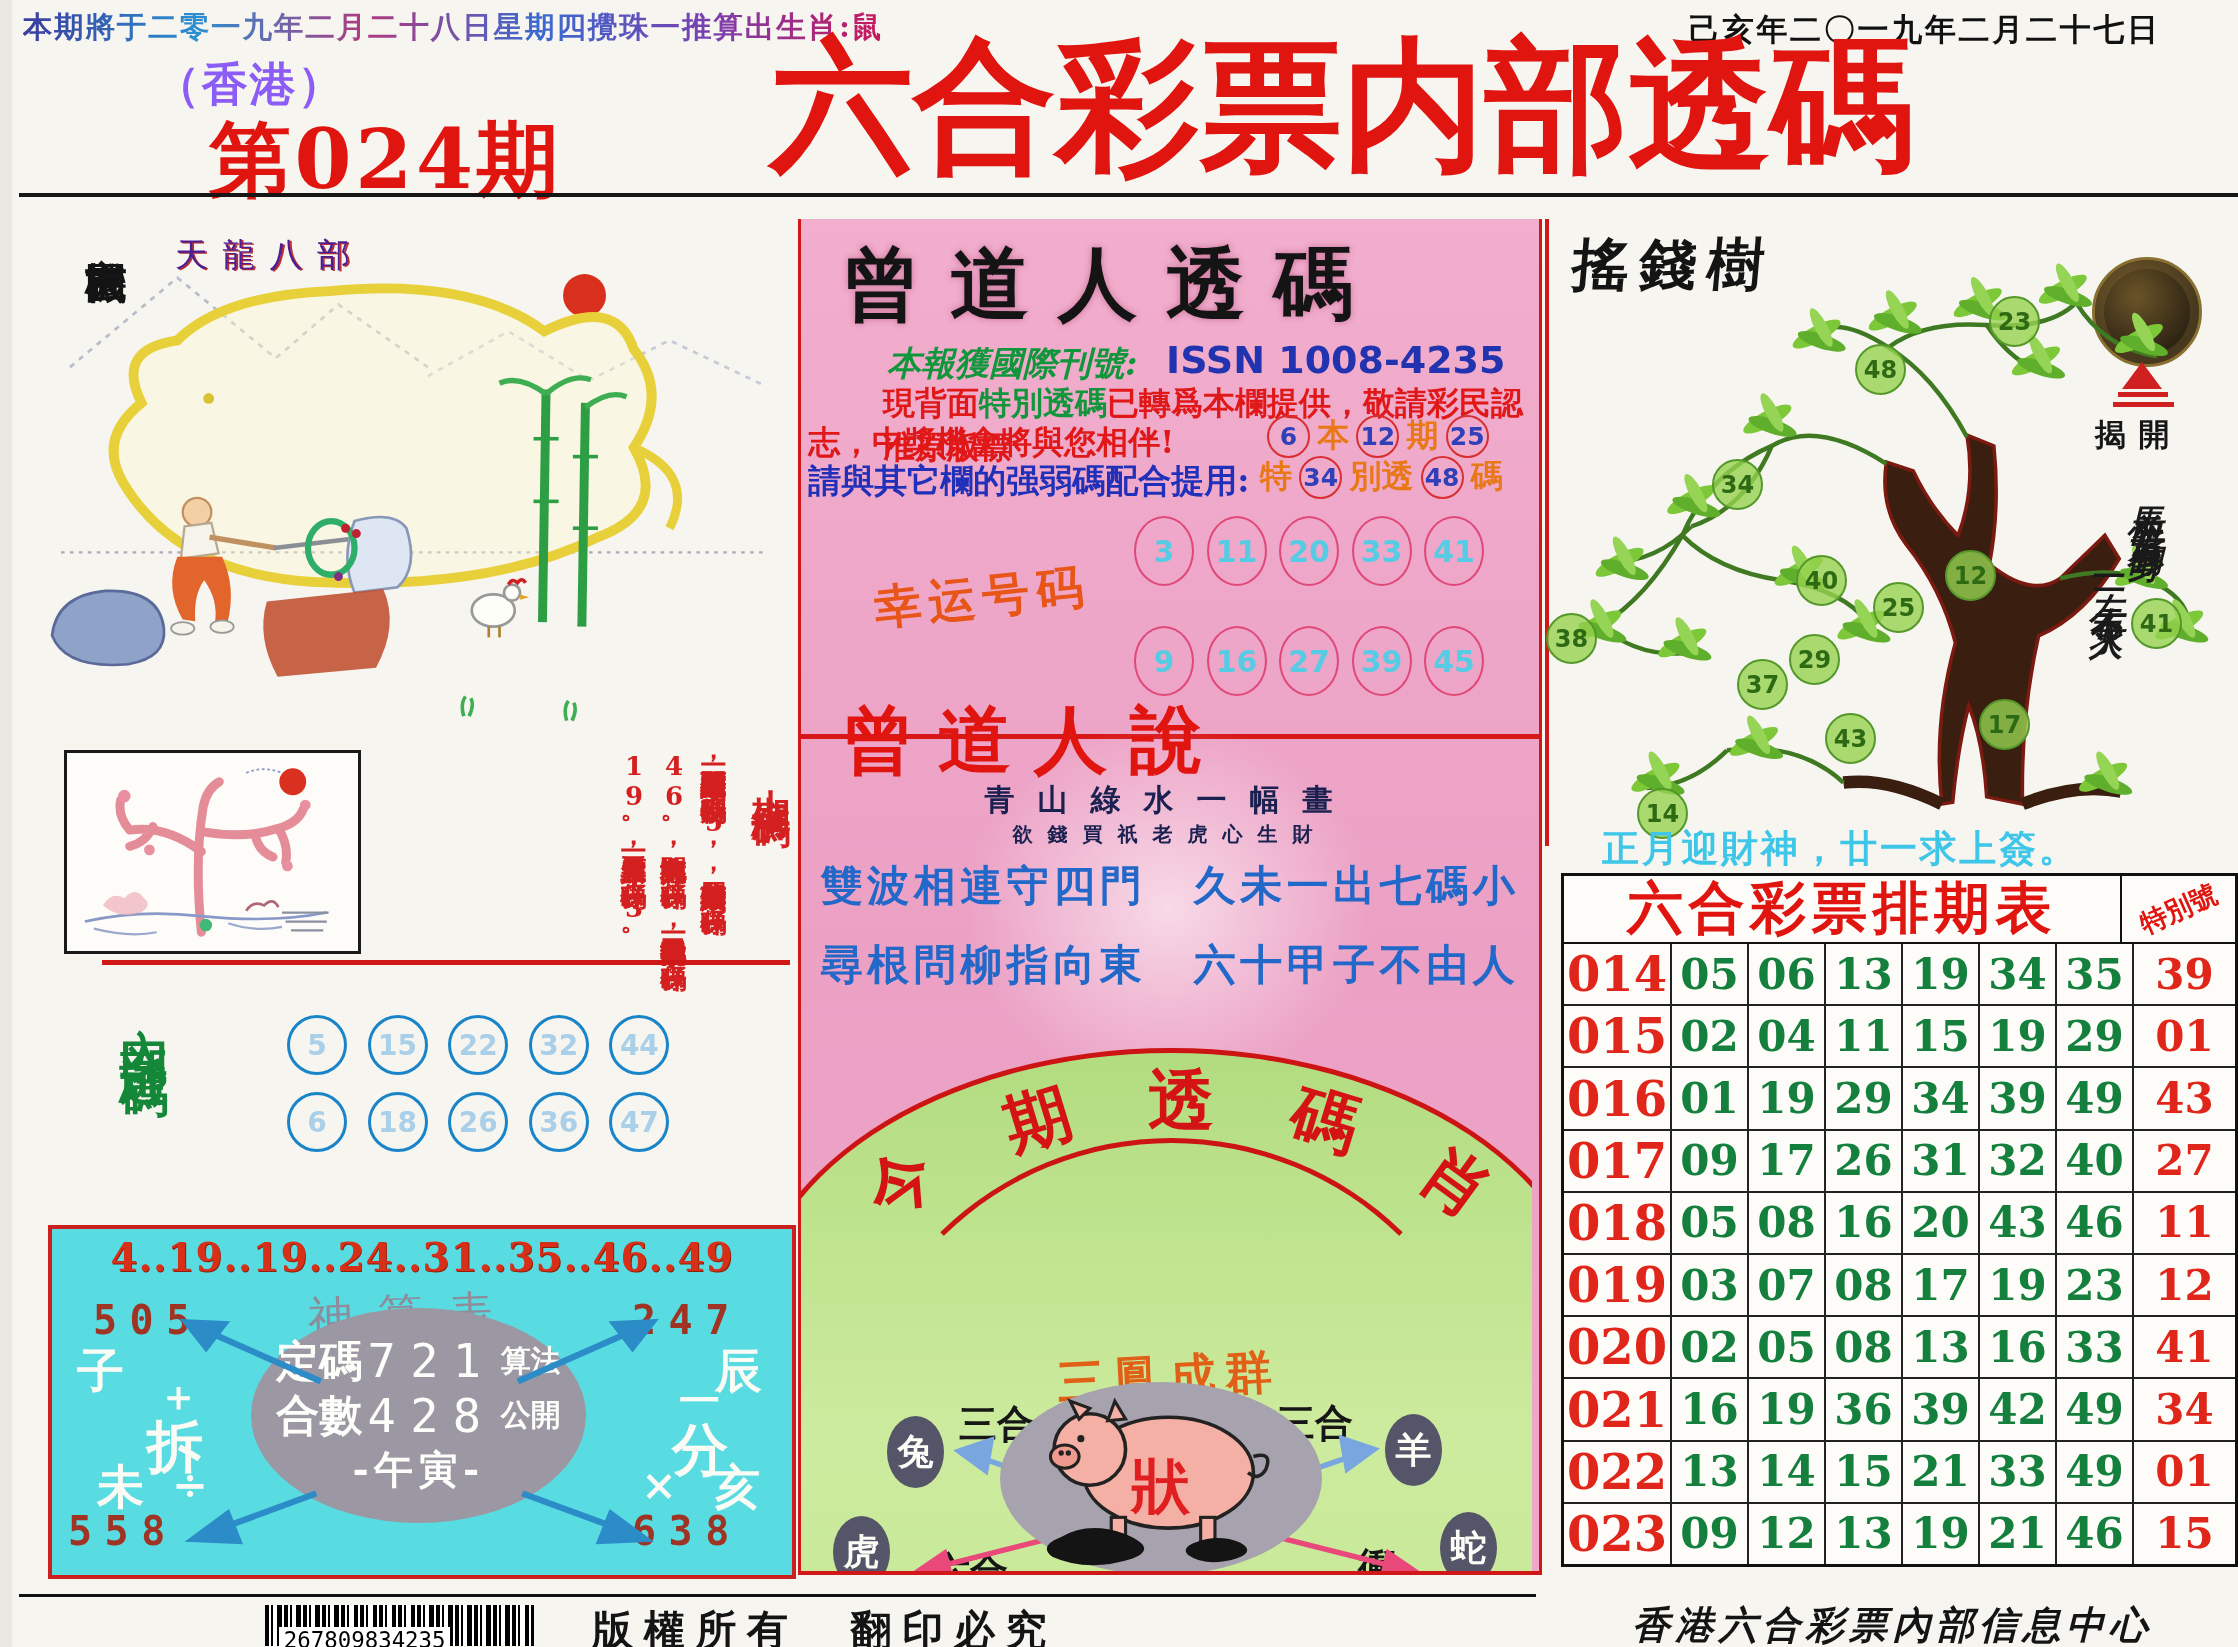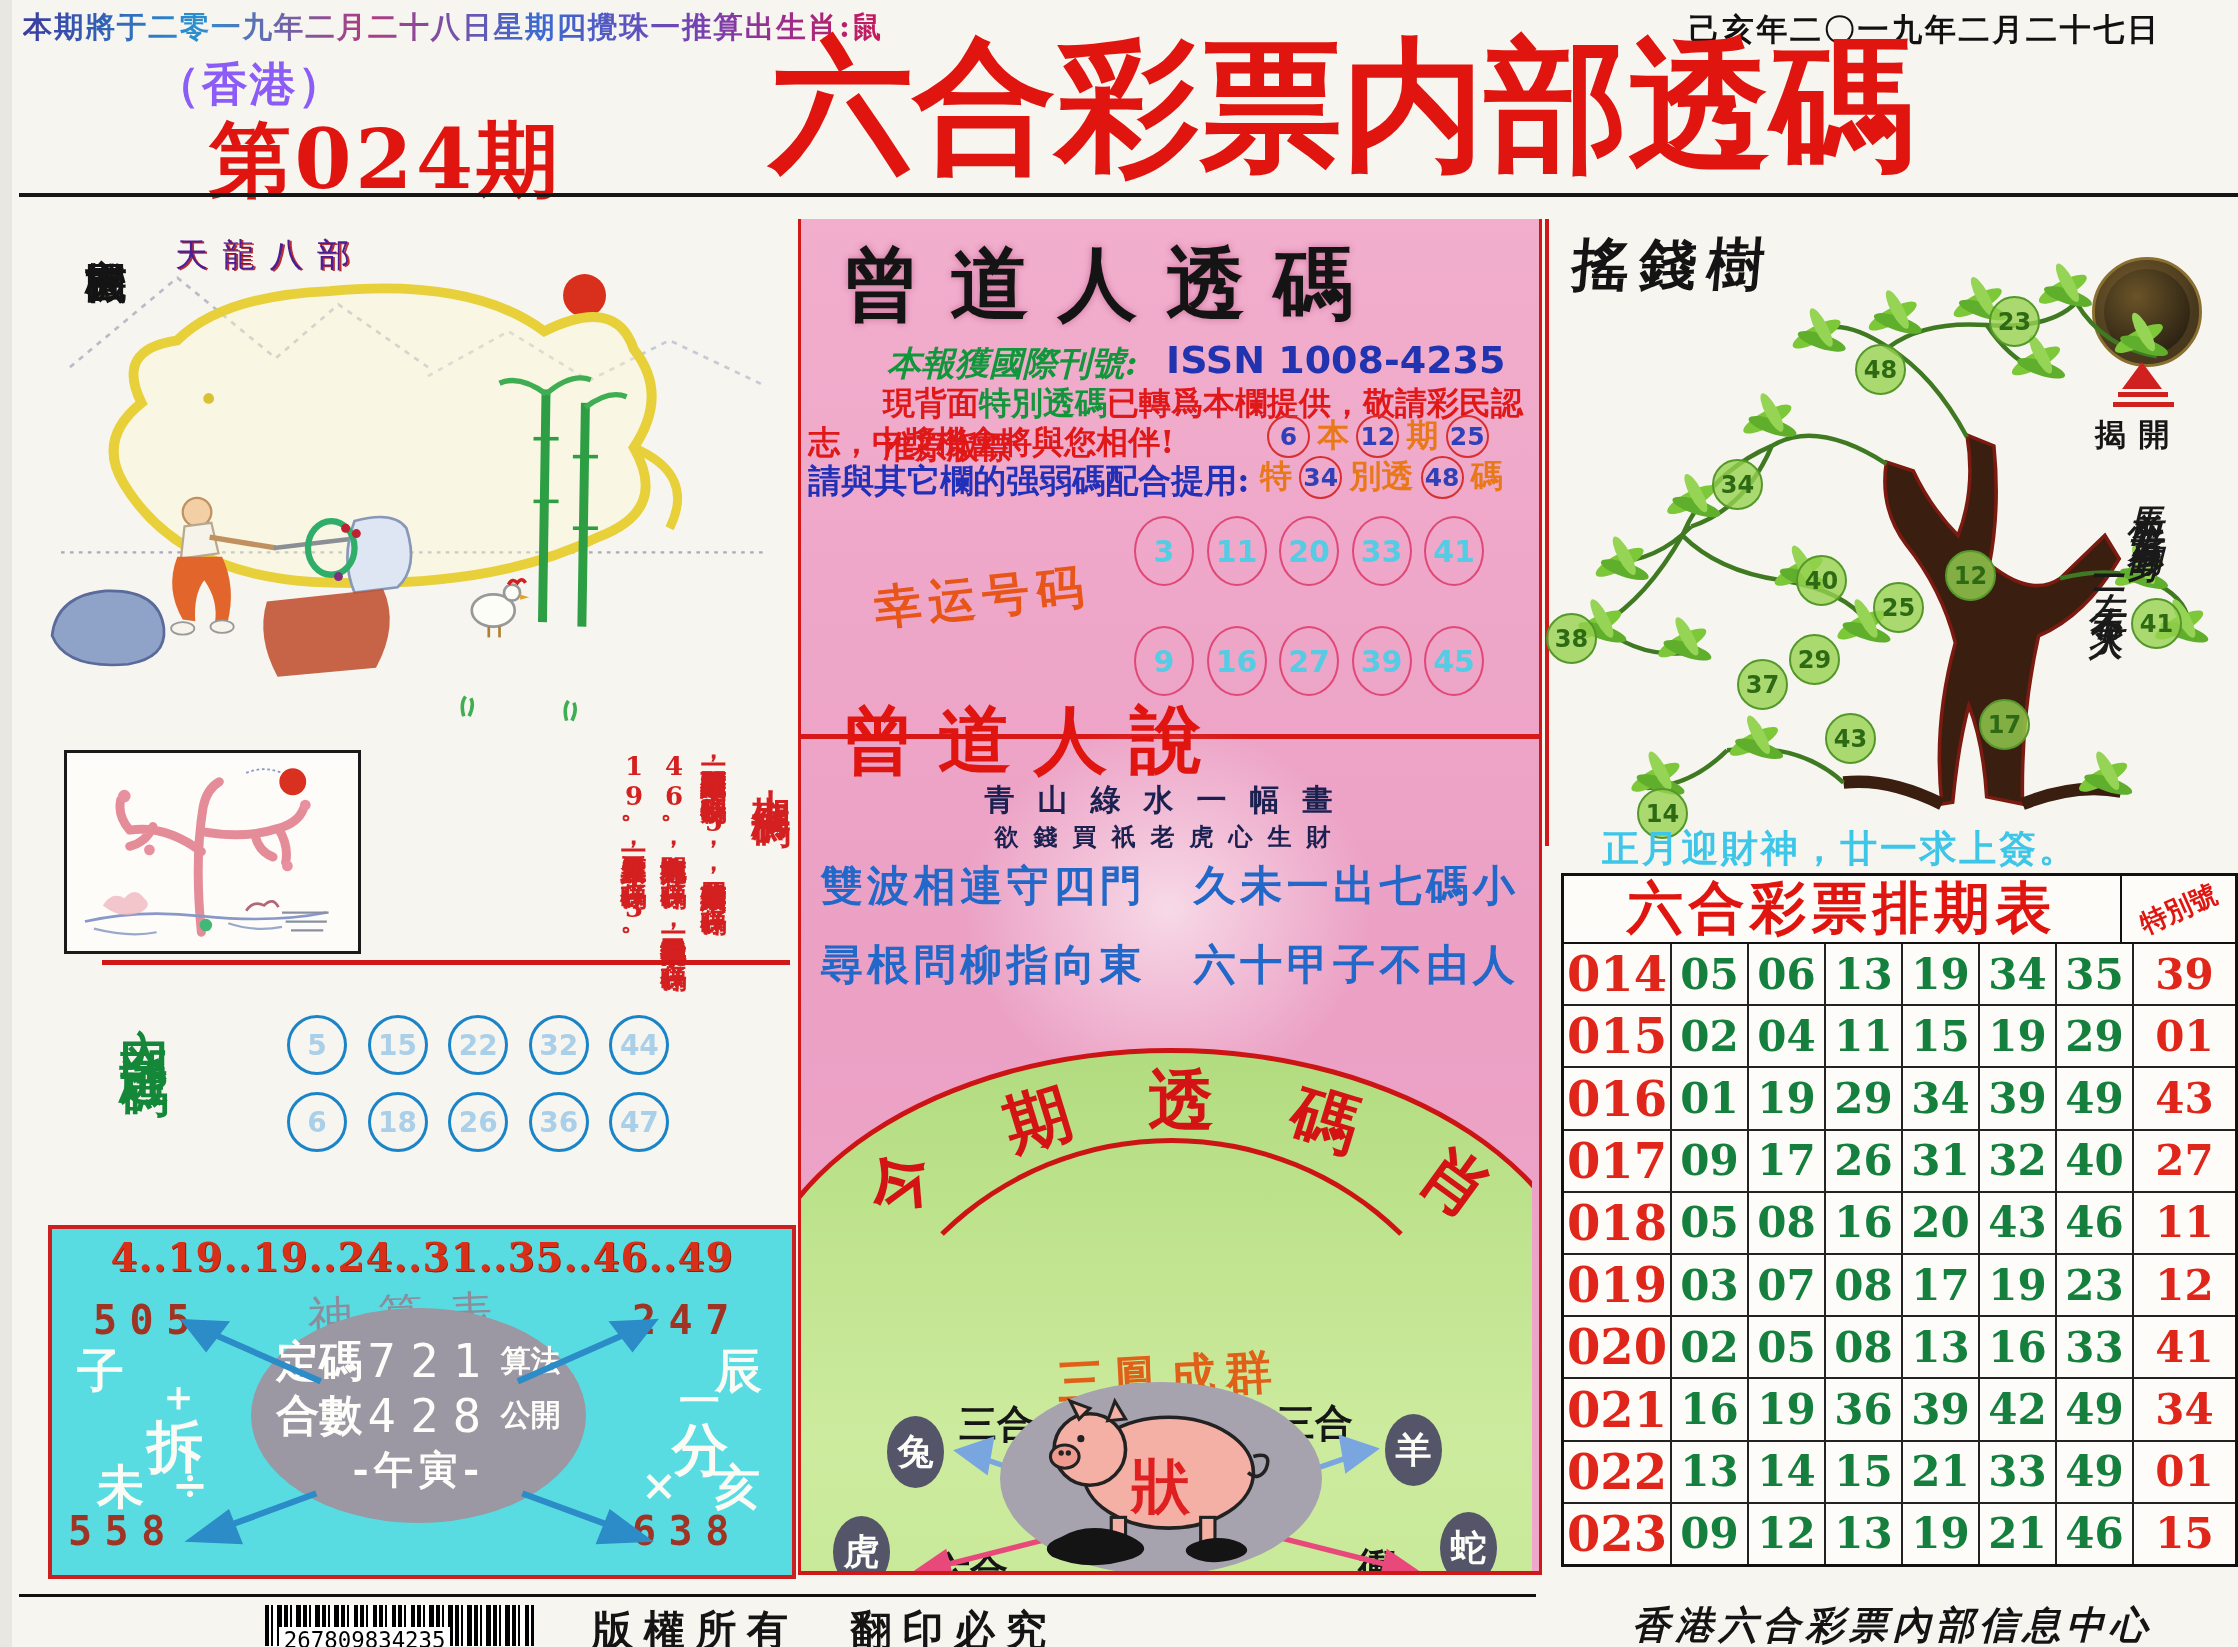--- a/index.html
+++ b/index.html
@@ -74,21 +74,21 @@
   #lucky-row1{left:333px;top:297px;} #lucky-row2{left:333px;top:407px;}
   .lucky-row{display:flex;gap:12.5px;}
   .lucky-circle{width:56px;height:66px;border:2.7px solid #e04878;border-radius:50%;display:flex;
      align-items:center;justify-content:center;font-size:30px;font-weight:bold;color:#56cce4;
      font-family:"DejaVu Sans","Liberation Sans",sans-serif;}
   .mid-divider{left:0;top:515px;width:100%;height:4.5px;background:#d81818;}
   .watermark{left:161px;top:502px;width:412px;height:376px;border-radius:50%;
      background:radial-gradient(rgba(255,255,255,.6),rgba(255,255,255,0) 70%);}
   .says-title{left:41px;top:473px;font-size:73px;font-weight:bold;color:#e01510;letter-spacing:23px;}
   .says1{left:0;top:561px;width:100%;text-align:center;font-size:30px;font-weight:bold;color:#1a2050;letter-spacing:23px;}
-  .says2{left:0;top:602px;width:100%;text-align:center;font-size:24px;font-weight:bold;color:#1a2050;letter-spacing:15px;}
+  .says2{left:0;top:602px;width:100%;text-align:center;font-size:20px;font-weight:bold;color:#1a2050;letter-spacing:15px;}
   .says-pair{left:0;width:100%;display:flex;justify-content:space-between;padding:0 19.7px;box-sizing:border-box;
      font-size:42px;font-weight:bold;color:#2268c8;letter-spacing:4.5px;}
   .says3{top:639px;} .says4{top:718px;}
   
   .zodiac{left:0;top:824px;width:731px;height:528px;overflow:hidden;}
   .dome{position:absolute;left:-56px;top:5.4px;width:842px;height:699px;
      border-radius:50% 50% 0 0/40% 40% 0 0;border:5.4px solid #cc1414;
      background:linear-gradient(180deg,#b2dc80,#cdeb9e 55%,#c4e894);}
   .inner-arch{position:absolute;left:45px;top:95px;width:641px;height:627px;
      border:5.4px solid transparent;border-top-color:#cc1414;border-radius:50% 50% 0 0/50% 50% 0 0;}

